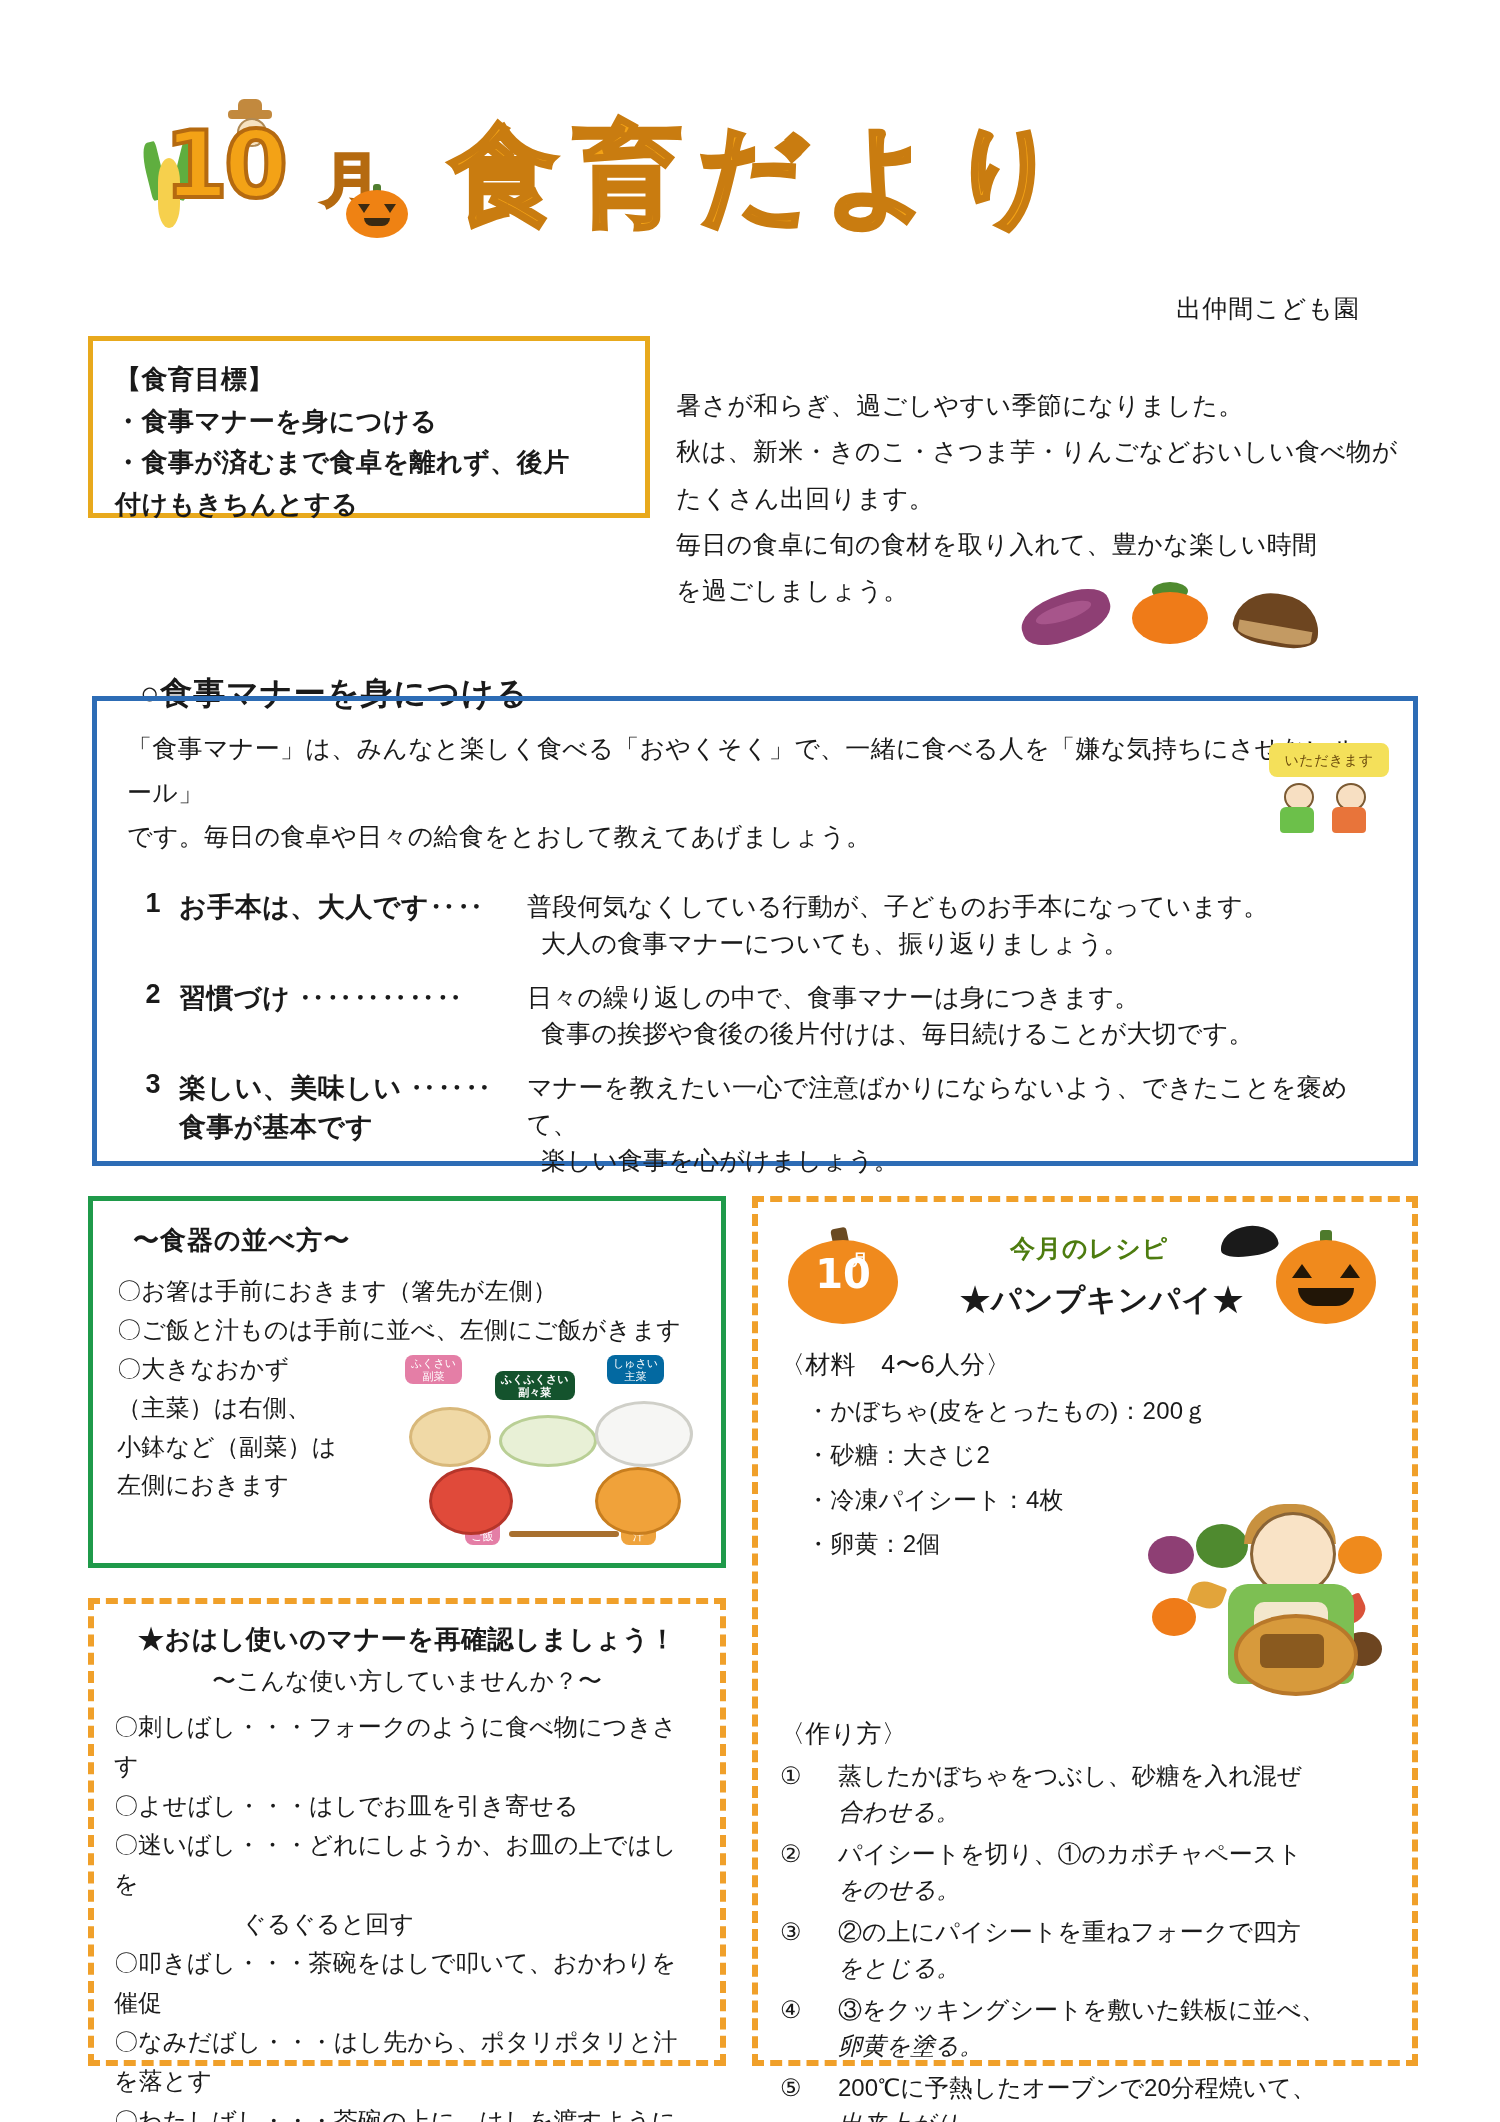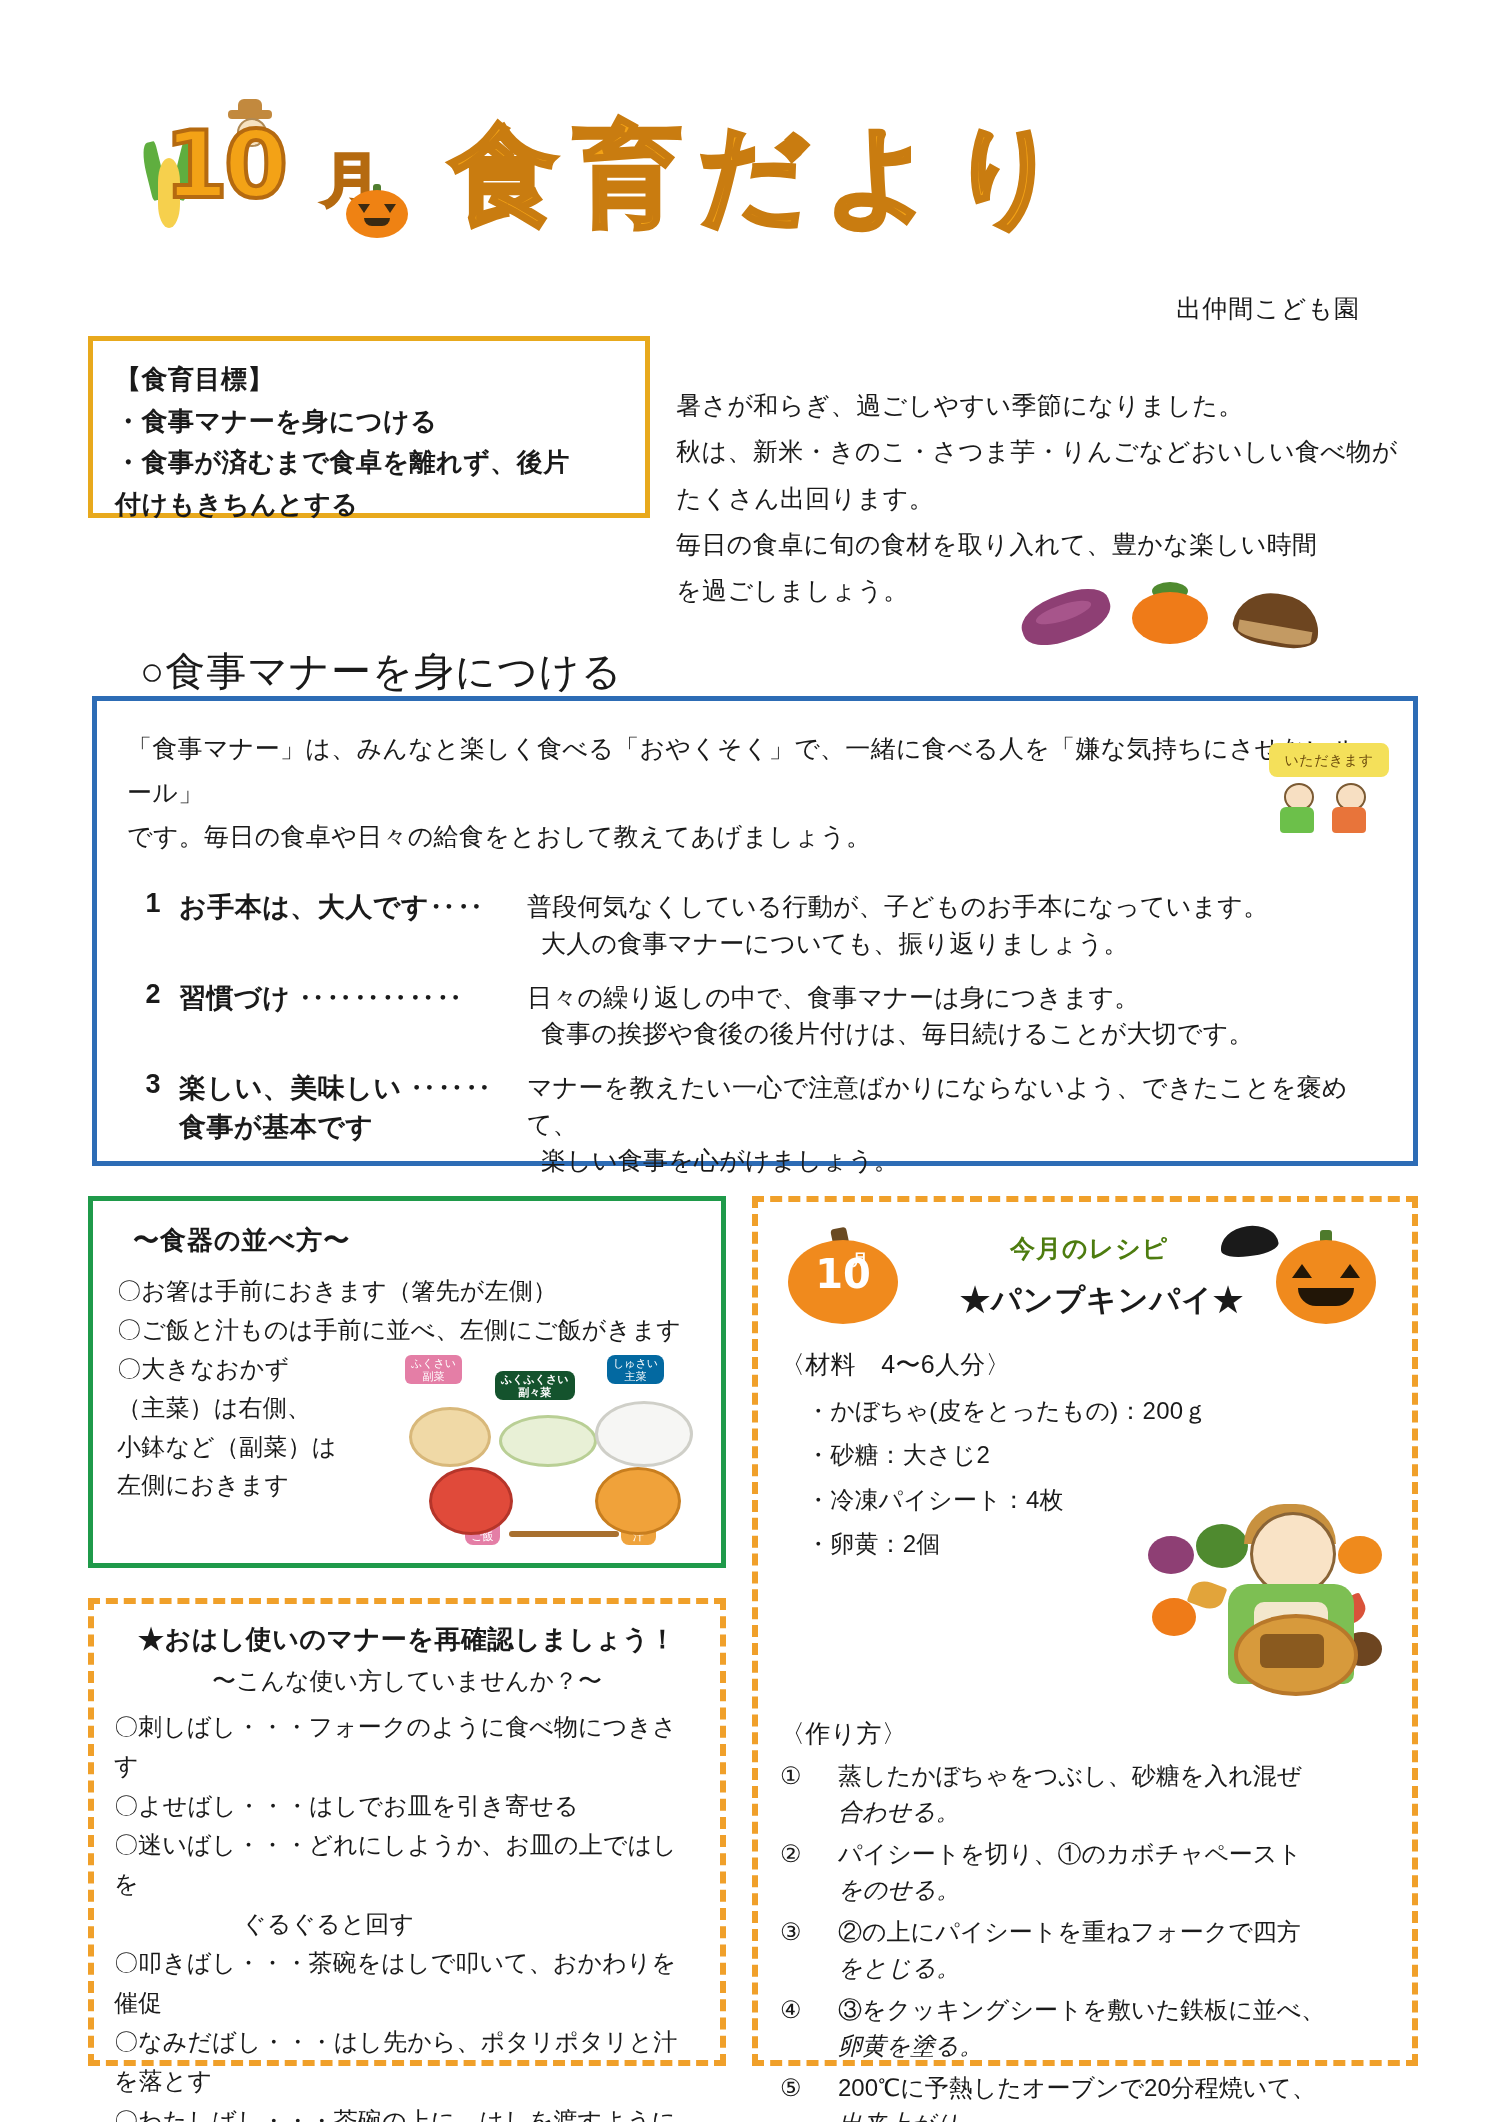--- a/index.html
+++ b/index.html
@@ -289,23 +289,23 @@
     width: 74px;
     height: 16px;
     background: #c39a63;
     border-radius: 0 0 40% 40%;
   }
 
   
   .sect-head {
     position: absolute;
     left: 140px;
-    top: 644px;
-    font-size: 40px;
-    font-weight: normal;
+    top: 672px;
+    font-size: 32px;
+    font-weight: bold;
     letter-spacing: 1px;
   }
 
   
   .manner-box {
     position: absolute;
     left: 92px;
     top: 696px;
     width: 1326px;
     height: 470px;
@@ -834,21 +834,21 @@
   <div class="green-box">
     <div class="gb-title">〜食器の並べ方〜</div>
     <div class="gb-line">〇お箸は手前におきます（箸先が左側）</div>
     <div class="gb-line">〇ご飯と汁ものは手前に並べ、左側にご飯がきます</div>
     <div class="gb-line">〇大きなおかず</div>
     <div class="gb-line">（主菜）は右側、</div>
     <div class="gb-line">小鉢など（副菜）は</div>
     <div class="gb-line">左側におきます</div>
 
     <div class="tray">
-      <div class="tag" style="left:6px; top:0px;border-radius:6px;">ふくさい<br>副菜</div>
+      <div class="tag" style="left:6px; top:0px;">ふくさい<br>副菜</div>
       <div class="tag green" style="left:96px; top:16px;">ふくふくさい<br>副々菜</div>
       <div class="tag blue" style="left:208px; top:0px;">しゅさい<br>主菜</div>
       <div class="tag" style="left:66px; bottom:0px;">はん<br>ご飯</div>
       <div class="tag orange" style="left:222px; bottom:0px;">しる<br>汁</div>
 
       <div class="plate" style="left:10px; top:52px; width:76px; height:54px; background:#f0d9a6; border:3px solid #d8b87a;"></div>
       <div class="plate" style="left:100px; top:60px; width:92px; height:46px; background:#e8f0d6; border:3px solid #b9cf95;"></div>
       <div class="plate" style="left:196px; top:46px; width:92px; height:60px; background:#f6f6f4; border:3px solid #cfcfc8;"></div>
       <div class="plate" style="left:30px; top:112px; width:78px; height:62px; background:#e04a3a; border:3px solid #b5352a;"></div>
       <div class="plate" style="left:196px; top:112px; width:80px; height:62px; background:#f0a23a; border:3px solid #c87e1f;"></div>

